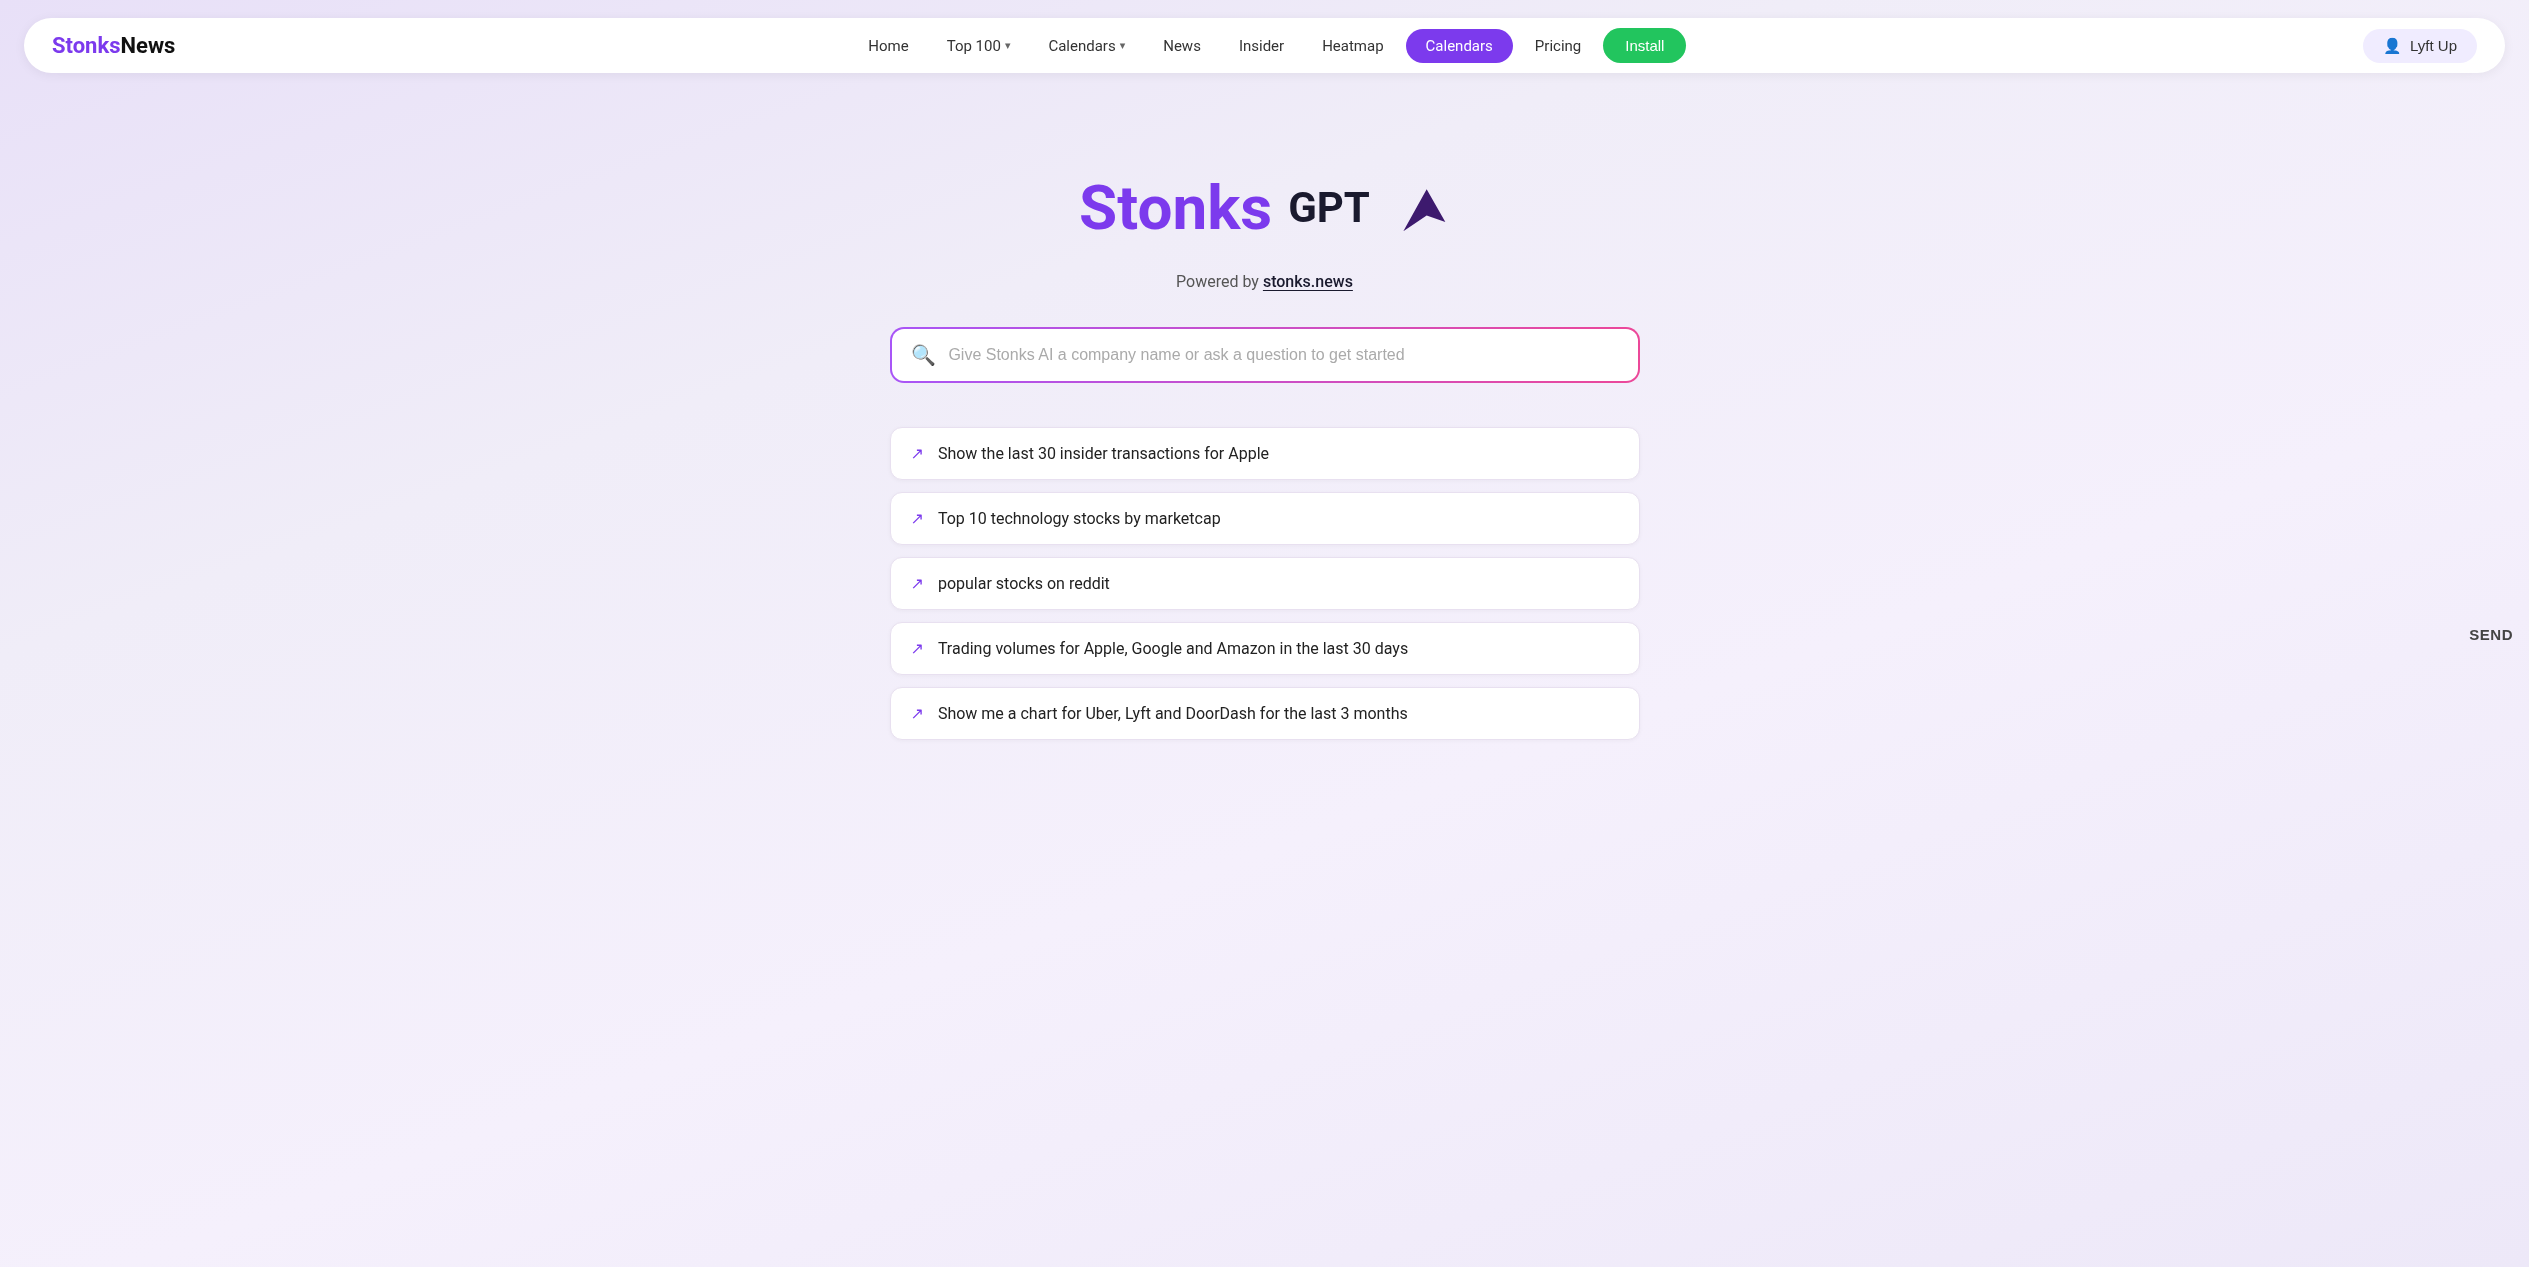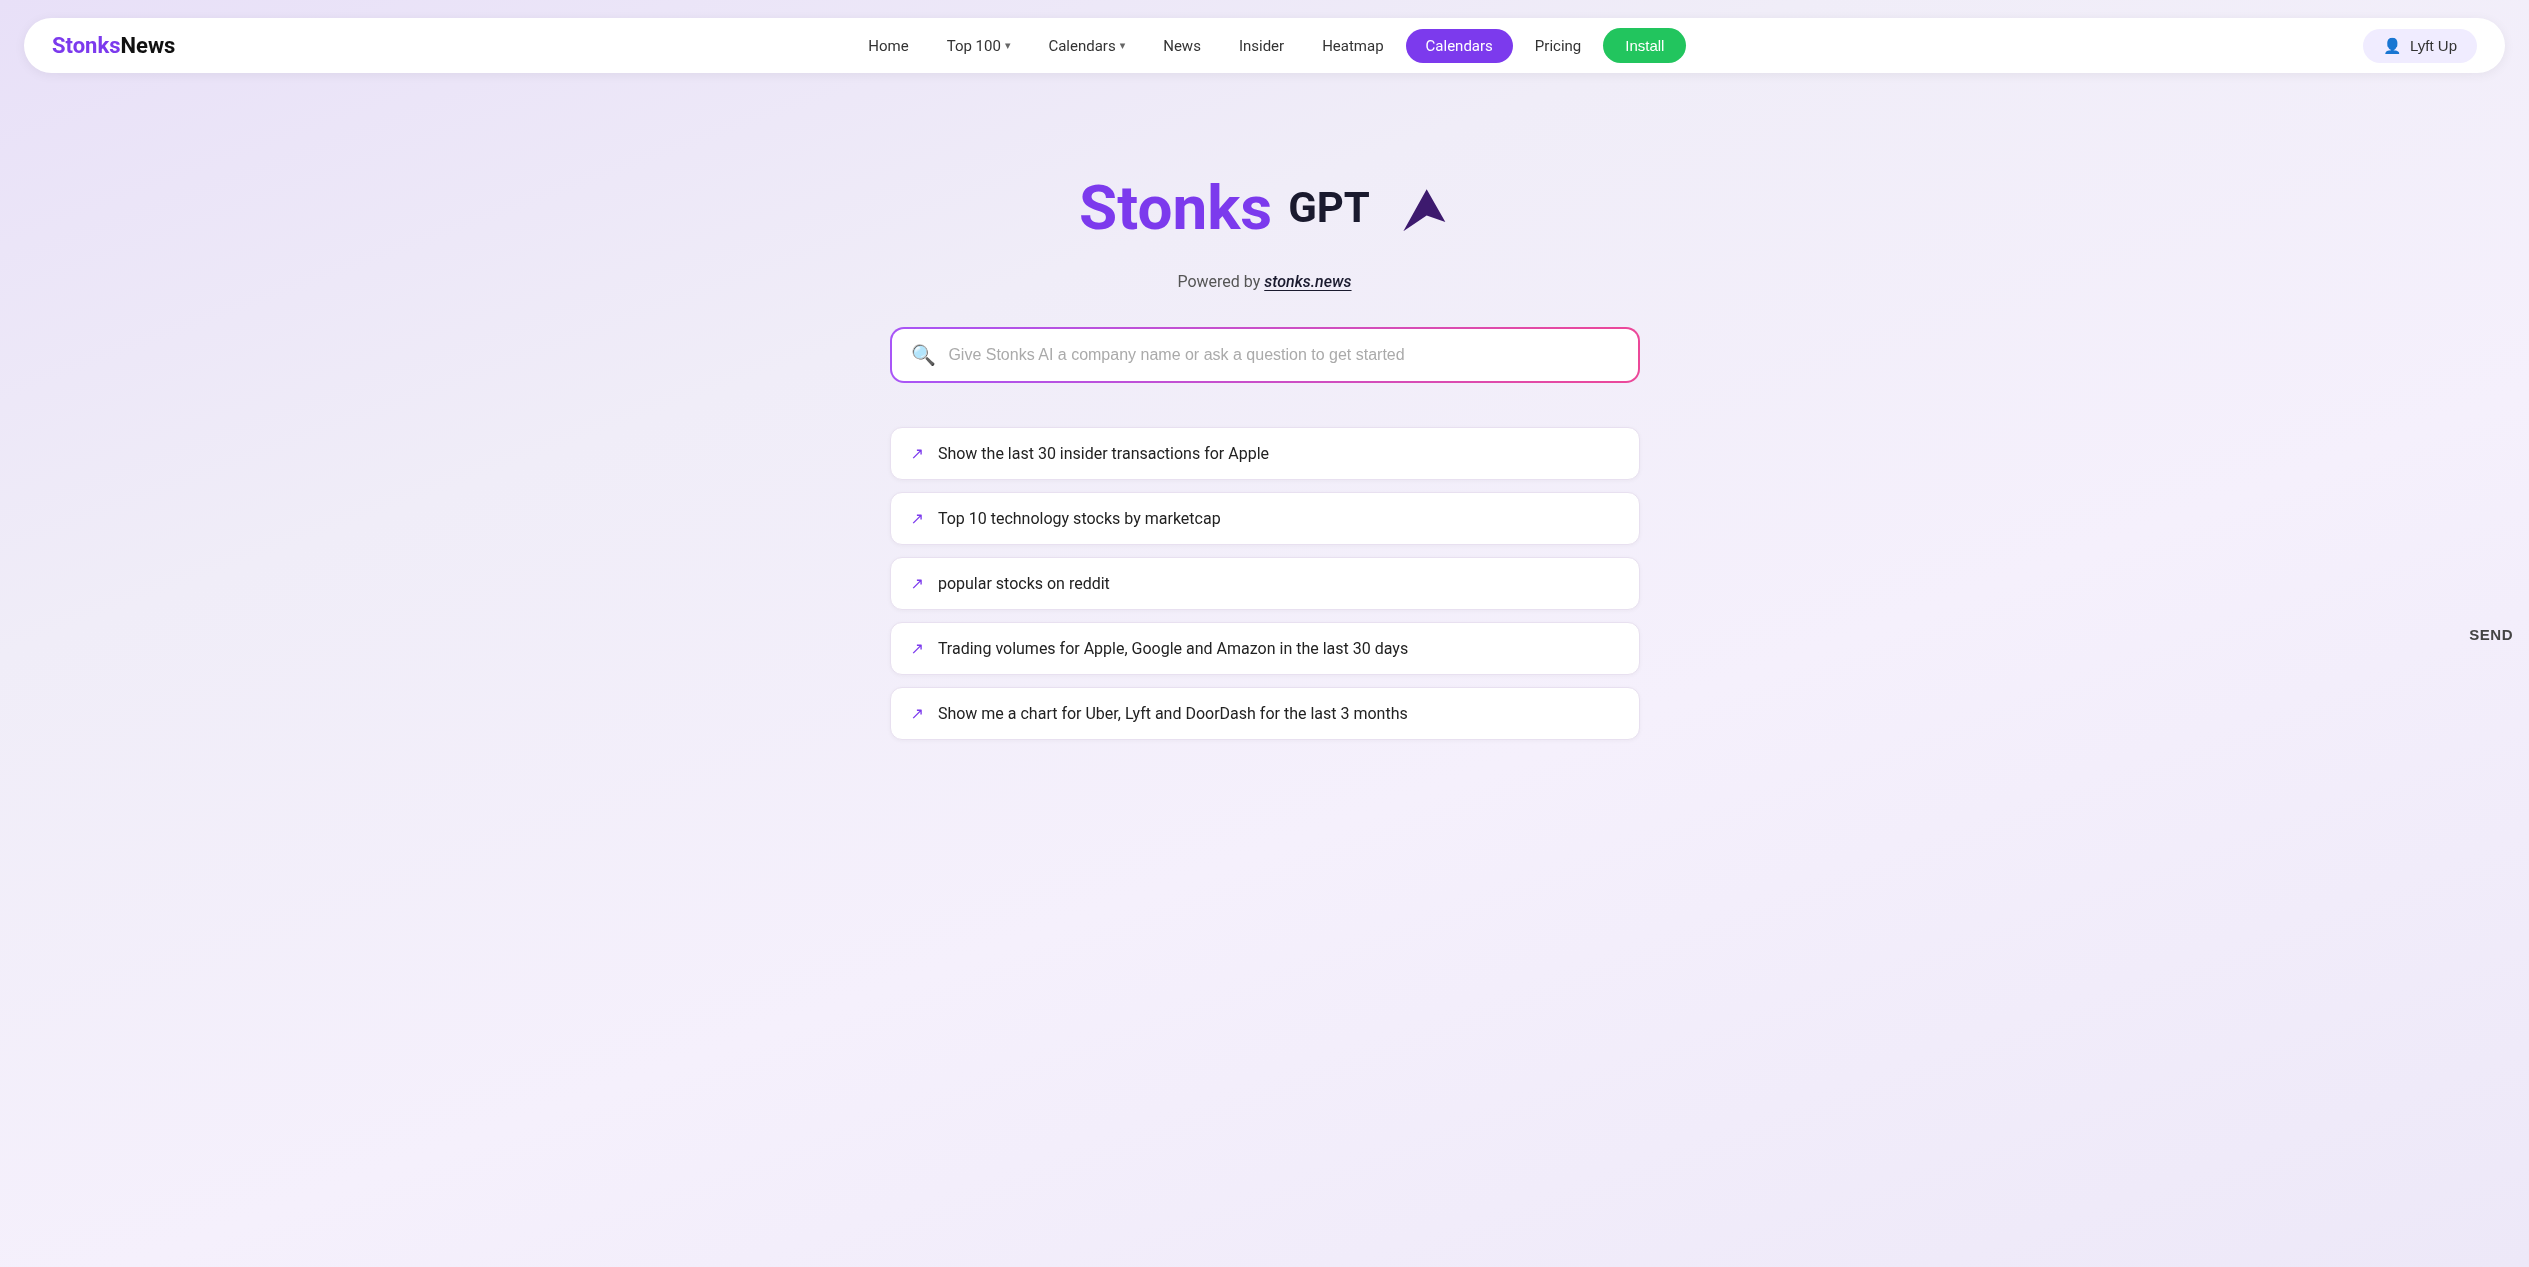--- a/index.html
+++ b/index.html
@@ -139,21 +139,20 @@
       font-size: 16px;
       color: #555;
       margin-bottom: 36px;
     }
 
     .powered-by a {
       color: #1a1a2e;
       font-weight: 500;
       text-decoration: underline;
       text-underline-offset: 3px;
-      font-style: italic;
     }
 
     .send-btn {
       position: absolute;
       right: 16px;
       top: 50%;
       transform: translateY(-50%);
       background: none;
       border: none;
       font-size: 15px;

